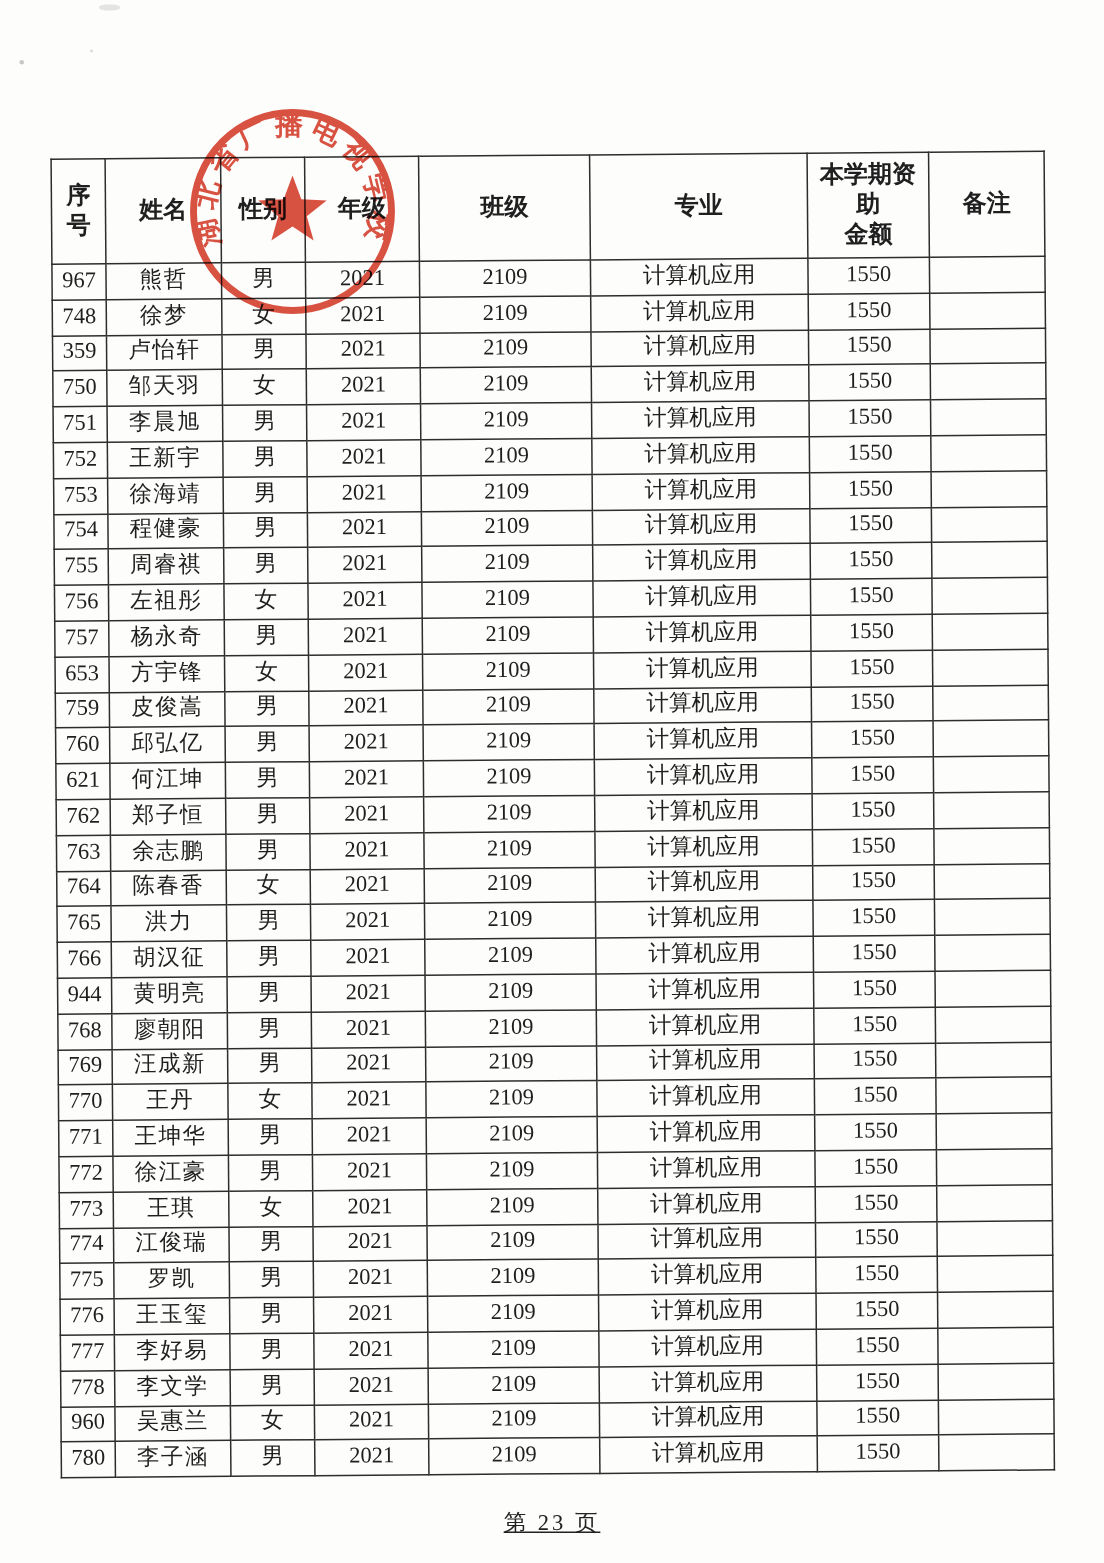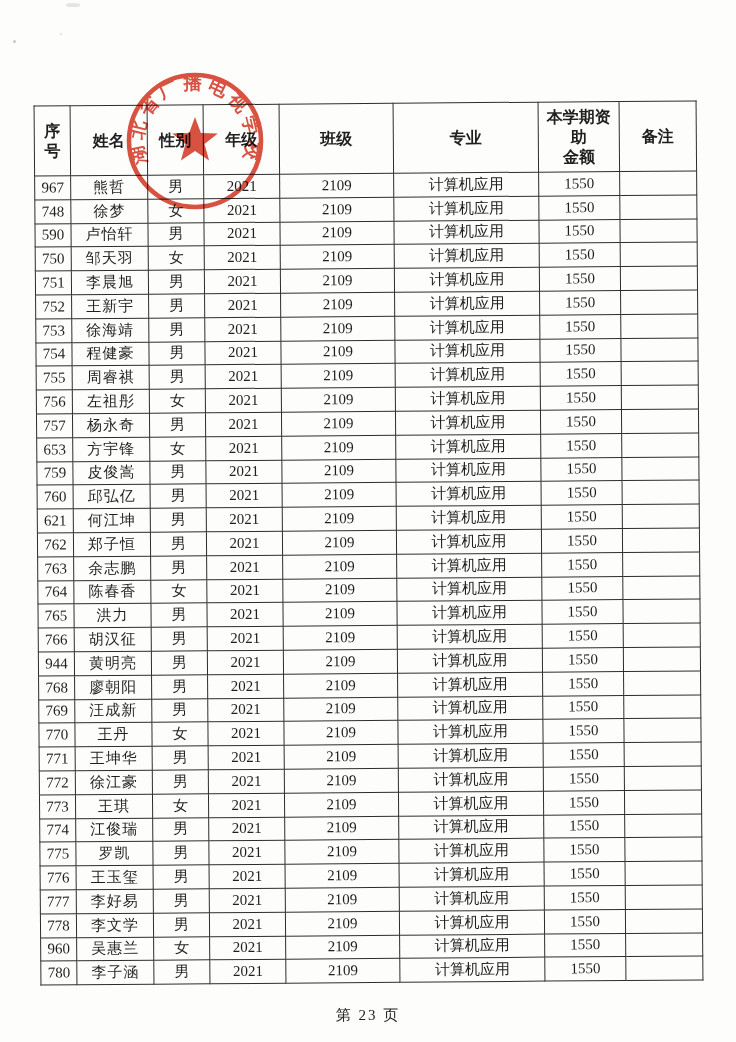--- a/index.html
+++ b/index.html
@@ -52,21 +52,21 @@
     line-height:1.25;
   }
   table.roster td{
     height:22.8px;
     font-size:15px;
     line-height:1;
   }
   td.c-name{letter-spacing:1px;}
   .doc-footer{
     position:absolute;left:0;top:1006px;width:736px;
-    text-align:center;font-size:15px;color:#222;letter-spacing:2px;
+    text-align:center;font-size:15px;color:#222;letter-spacing:2px;text-decoration:underline;
   }
   .seal{
     position:absolute;left:120px;top:66px;width:150px;height:150px;
     opacity:.88;
     mix-blend-mode:multiply;
     pointer-events:none;
   }
 </style>
 </head>
 <body>
@@ -120,21 +120,21 @@
       <td class="c-name">徐梦</td>
       <td class="c-gender">女</td>
       <td class="c-grade">2021</td>
       <td class="c-class">2109</td>
       <td class="c-major">计算机应用</td>
       <td class="c-amount">1550</td>
       <td class="c-note"></td>
     </tr>
 
     <tr>
-      <td class="c-serial">590</td>
+      <td class="c-serial">359</td>
       <td class="c-name">卢怡轩</td>
       <td class="c-gender">男</td>
       <td class="c-grade">2021</td>
       <td class="c-class">2109</td>
       <td class="c-major">计算机应用</td>
       <td class="c-amount">1550</td>
       <td class="c-note"></td>
     </tr>
 
     <tr>

